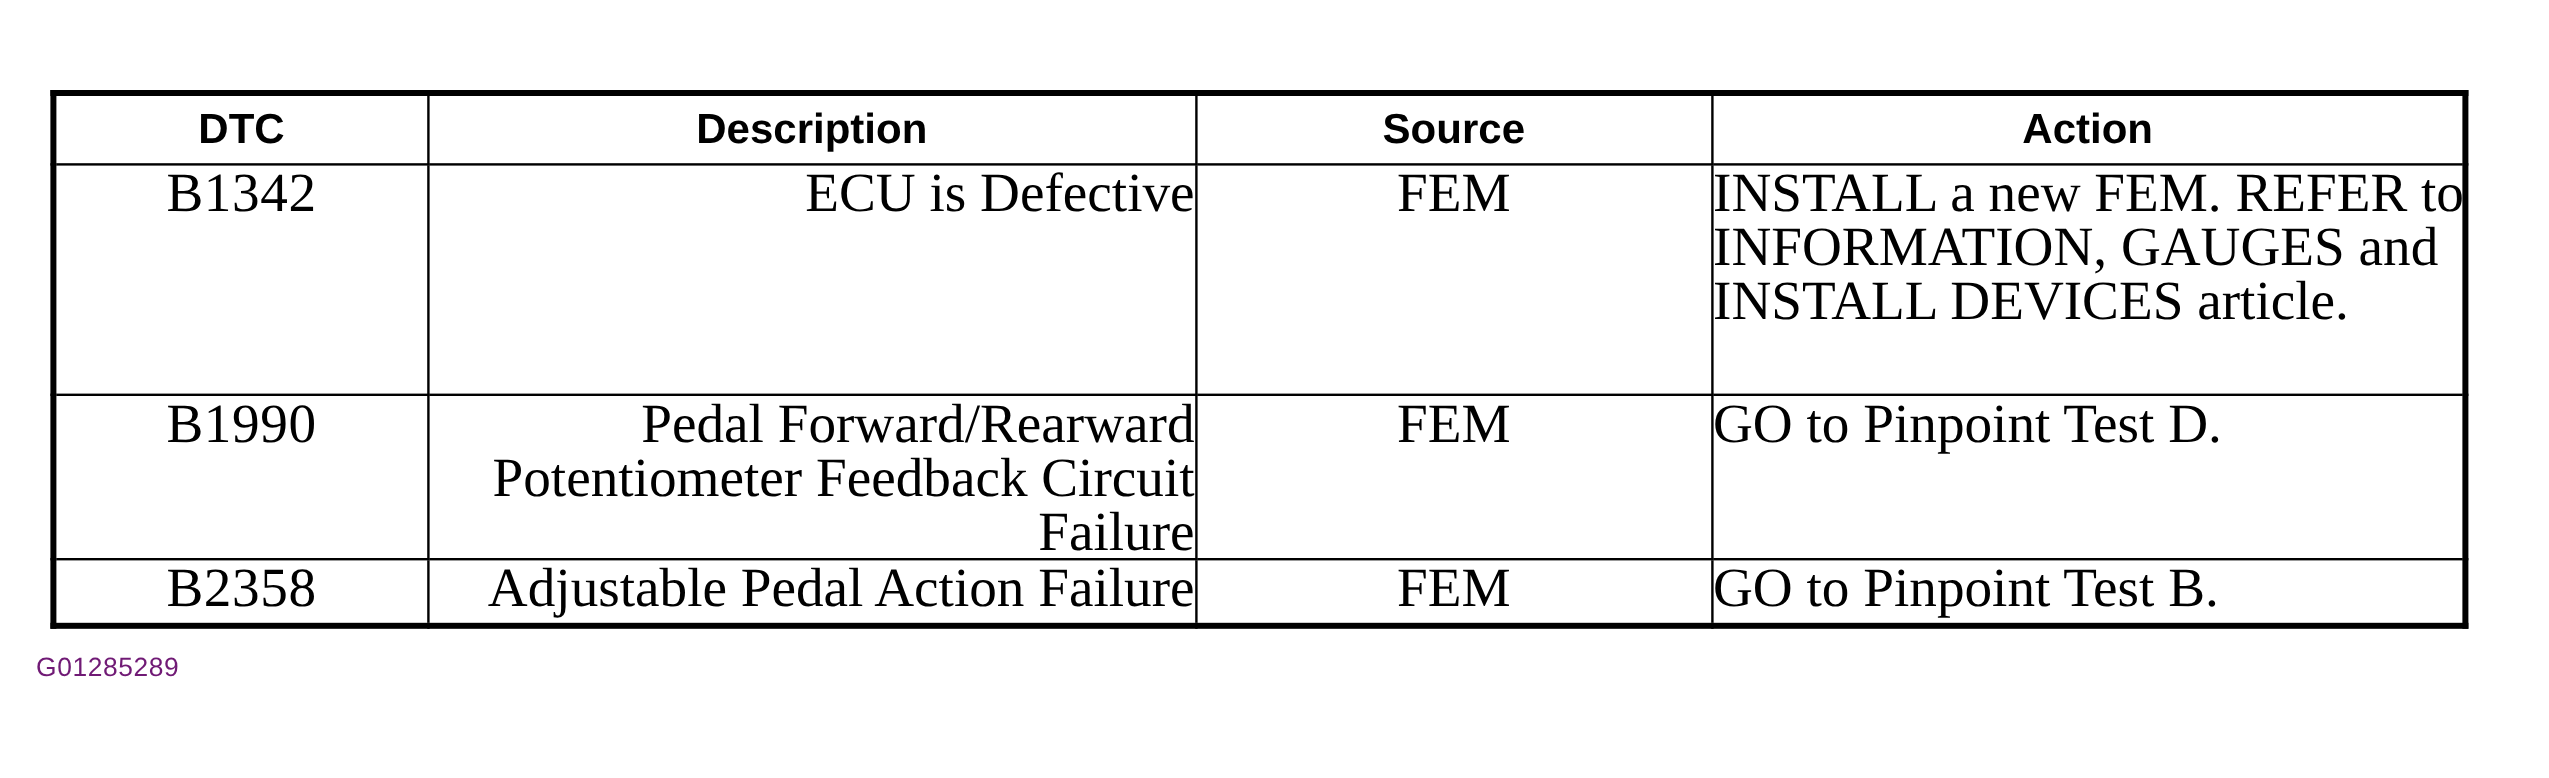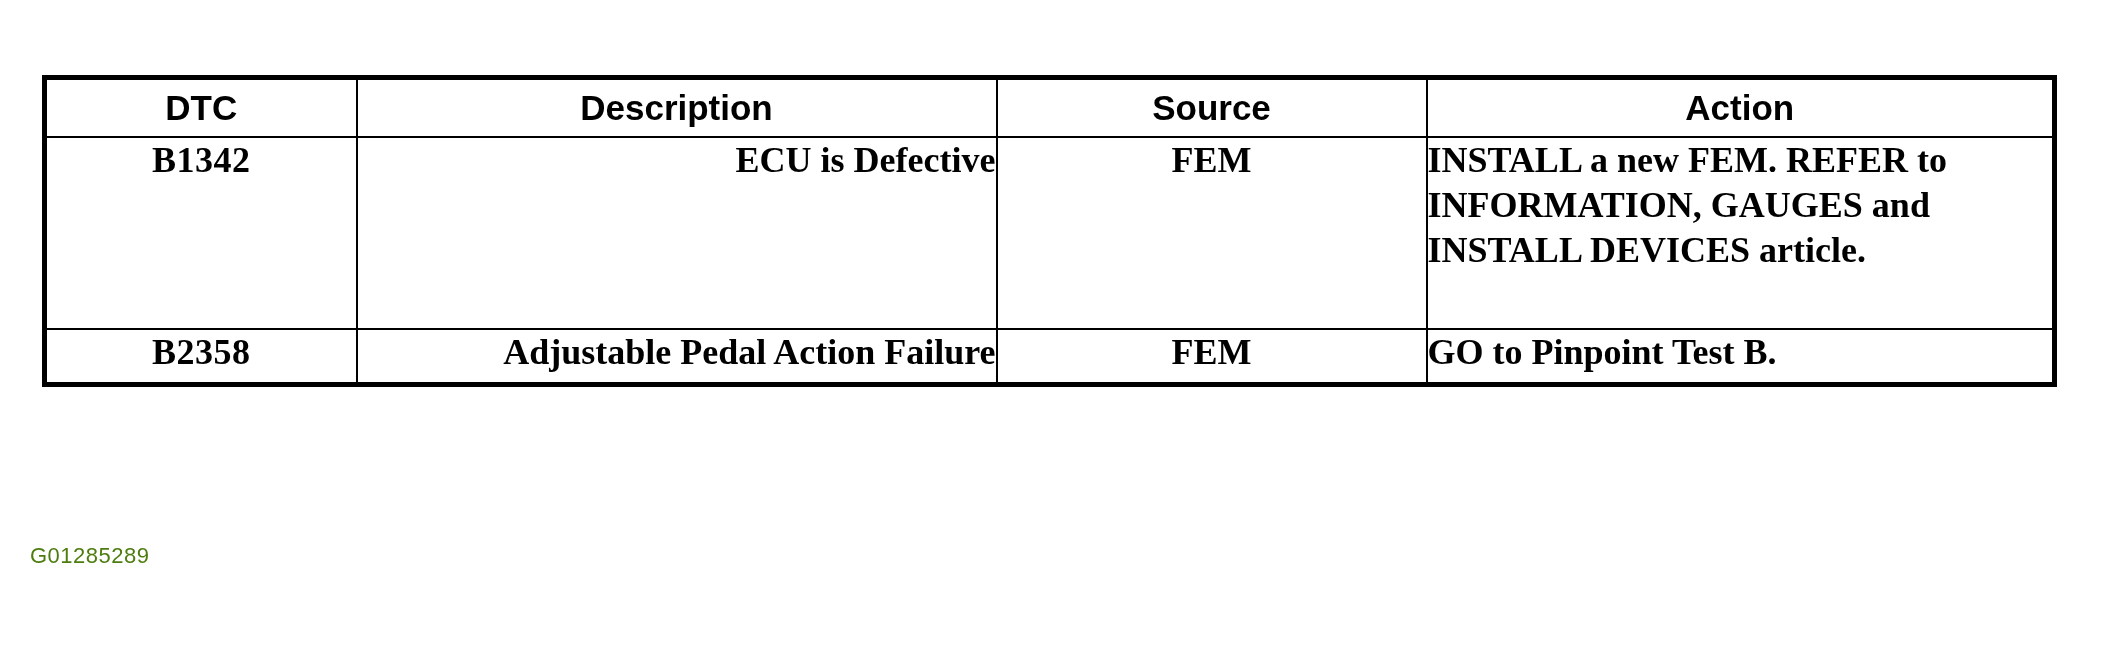--- a/index.html
+++ b/index.html
@@ -59,24 +59,23 @@
     text-align: center;
     height: 56px;
     line-height: 56px;
     padding: 0 8px;
     white-space: nowrap;
   }
 
   
   tbody td {
     font-family: "Liberation Serif", serif;
-    font-size: 36px;
+    font-size: 46px;
     line-height: 45px;
     padding: 12px 16px 18px 16px;
-    font-weight: bold;
   }
 
   td.cell-dtc {
     text-align: center;
     letter-spacing: 0.5px;
   }
 
   td.cell-desc {
     text-align: right;
     padding-left: 24px;
@@ -100,21 +99,21 @@
   .line { display: block; white-space: pre; }
 
   
   .figure-caption {
     position: absolute;
     left: 30px;
     top: 543px;
     font-family: "Liberation Sans", sans-serif;
     font-size: 22px;
     letter-spacing: 0.5px;
-    color: #4d7c0f;
+    color: #701a75;
     white-space: nowrap;
   }
 </style>
 </head>
 <body>
 
 <div class="page">
 
   <div class="dtc-table-wrap">
     <table class="dtc-table">
@@ -144,20 +143,36 @@
           <td class="cell-source">
             <span class="line">FEM</span>
           </td>
           <td class="cell-action">
             <span class="line">INSTALL a new FEM. REFER to</span>
             <span class="line">INFORMATION, GAUGES and</span>
             <span class="line">INSTALL DEVICES article.</span>
           </td>
         </tr>
 
+        <tr class="row-1">
+          <td class="cell-dtc">
+            <span class="line">B1990</span>
+          </td>
+          <td class="cell-desc">
+            <span class="line">Pedal Forward/Rearward</span>
+            <span class="line">Potentiometer Feedback Circuit</span>
+            <span class="line">Failure</span>
+          </td>
+          <td class="cell-source">
+            <span class="line">FEM</span>
+          </td>
+          <td class="cell-action">
+            <span class="line">GO to Pinpoint Test D.</span>
+          </td>
+        </tr>
 
         <tr class="row-2">
           <td class="cell-dtc">
             <span class="line">B2358</span>
           </td>
           <td class="cell-desc">
             <span class="line">Adjustable Pedal Action Failure</span>
           </td>
           <td class="cell-source">
             <span class="line">FEM</span>

